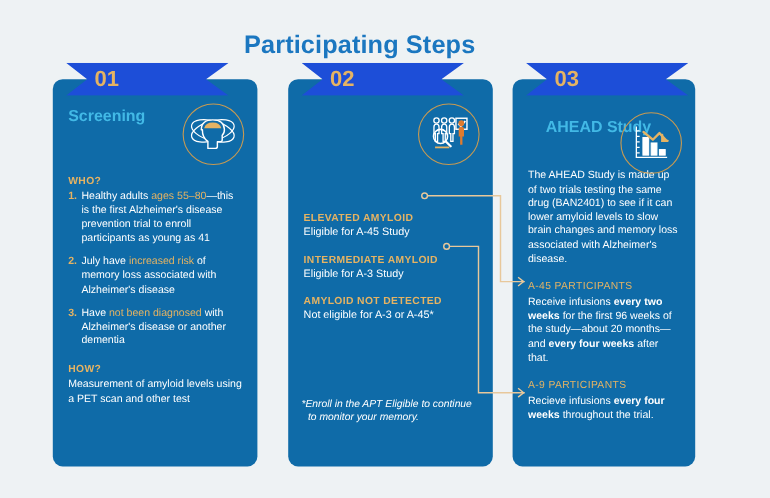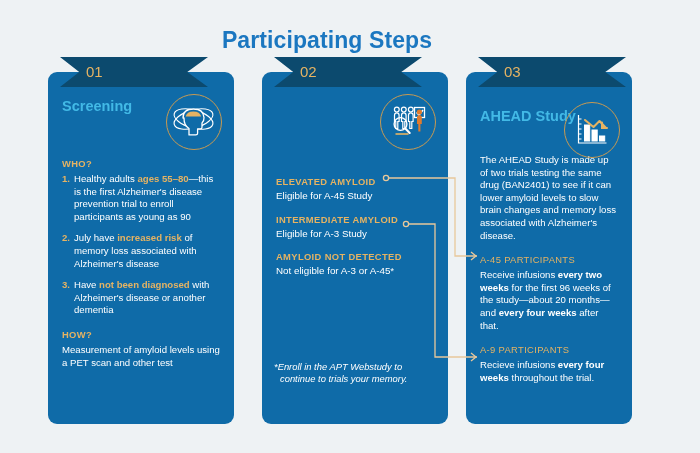--- a/index.html
+++ b/index.html
@@ -35,23 +35,23 @@
   #card1{left:48px;width:186px;}
   #card2{left:262px;width:186px;}
   #card3{left:466px;width:166px;}
 
   
   .ribbon{
     position:absolute;
     top:-15px;
     left:12px;
     width:148px;height:30px;
-    background:#0c4a6e;
+    background:#1d4ed8;
     color:#e5b363;
-    font-size:15px;font-weight:normal;
+    font-size:20px;font-weight:bold;
     line-height:30px;
     padding-left:26px;
     box-sizing:border-box;
     -webkit-clip-path:polygon(0 0,100% 0,86% 50%,100% 100%,0 100%,13% 50%);
     clip-path:polygon(0 0,100% 0,86% 50%,100% 100%,0 100%,13% 50%);
     z-index:4;
   }
 
   
   .card-inner{
@@ -91,21 +91,21 @@
     letter-spacing:.35px;
     margin:0 0 4px 0;
   }
   .body-txt{
     color:#ffffff;
     font-size:9.6px;
     line-height:12.6px;
     margin:0;
   }
   .body-txt b{color:#ffffff;font-weight:bold;}
-  .gold-b{color:#e5b363;font-weight:bold;}
+  .gold-b{color:#e5b363;font-weight:normal;}
   .numlist{margin:0;padding:0;list-style:none;}
   .numlist li{
     position:relative;
     padding-left:12px;
     margin-bottom:9px;
     color:#ffffff;
     font-size:9.6px;
     line-height:12.6px;
   }
   .numlist li .num{
@@ -157,21 +157,21 @@
             <path d="M16 23 q0-9 10.5-9 q10 0 10.5 8.5 q0.2 3.5 -2 5.5 l0 4.2 q0 1.6 -1.8 1.6 l-2.6 0 l0 4.4 q0 1.7 -1.8 1.7 l-6.8 0 l0 -6.4 q-5.2 -3.2 -5 -10.5 z" fill="#0f6ba8" stroke="#ffffff" stroke-width="1.3" stroke-linejoin="round"></path>
             <path d="M18.6 21.6 q1.2 -5.2 7.8 -5.2 q6.6 0 7.8 5.2 z" fill="#e5b363"></path>
           </svg>
         </div>
       </div>
 
       <div class="sect" style="margin-top:4px;">
         <p class="sect-label">WHO?</p>
         <ul class="numlist">
           <li>
-            <span class="num">1.</span><span>Healthy adults </span><span class="gold-b">ages 55–80</span><span>—this is the first Alzheimer's disease prevention trial to enroll participants as young as 90</span>
+            <span class="num">1.</span><span>Healthy adults </span><span class="gold-b">ages 55–80</span><span>—this is the first Alzheimer's disease prevention trial to enroll participants as young as 41</span>
           </li>
           <li>
             <span class="num">2.</span><span>July have </span><span class="gold-b">increased risk</span><span> of memory loss associated with Alzheimer's disease</span>
           </li>
           <li>
             <span class="num">3.</span><span>Have </span><span class="gold-b">not been diagnosed</span><span> with Alzheimer's disease or another dementia</span>
           </li>
         </ul>
       </div>
 
@@ -200,42 +200,42 @@
             <path d="M35.6 17.4 l2.4 2.6 l4 -5" fill="none" stroke="#ffffff" stroke-width="1.6"></path>
             <path d="M36 22.5 q0-2.6 2.4-2.6 q2.4 0 2.4 2.6 l0 6.6 l-1.4 0 l0 7.4 l-2.1 0 l0 -7.4 l-1.3 0 z" fill="#e07b2e"></path>
             <circle cx="38.4" cy="17" r="2.6" fill="#e07b2e"></circle>
             <circle cx="19.5" cy="29" r="6.4" fill="none" stroke="#ffffff" stroke-width="1.4"></circle>
             <path d="M24.3 33.6 l4.4 4.4" stroke="#ffffff" stroke-width="2.1" stroke-linecap="round"></path>
             <rect x="14.5" y="38.2" width="13" height="1.6" fill="#e5b363"></rect>
           </svg>
         </div>
       </div>
 
-      <div style="margin-top:6px;">
+      <div style="margin-top:22px;">
         <div class="res">
           <p class="res-lab">ELEVATED AMYLOID</p>
           <p class="res-val">Eligible for A-45 Study</p>
         </div>
         <div class="res">
           <p class="res-lab">INTERMEDIATE AMYLOID</p>
           <p class="res-val">Eligible for A-3 Study</p>
         </div>
         <div class="res">
           <p class="res-lab">AMYLOID NOT DETECTED</p>
           <p class="res-val">Not eligible for A-3 or A-45*</p>
         </div>
       </div>
-      <div class="foot-note">*Enroll in the APT Webstudy to continue to trials your memory.</div>
+      <div class="foot-note">*Enroll in the APT Eligible to continue to monitor your memory.</div>
     </div>
   </div>
 
   <div class="card" id="card3">
     <div class="ribbon">03</div>
     <div class="card-inner">
-      <div class="head-row" style="height:56px;">
+      <div class="head-row" style="height:56px;text-align:right;">
         <div class="card-heading">AHEAD Study</div>
         <div class="icon-circle">
           <svg width="53" height="53" viewBox="0 0 53 53">
             <g stroke="#ffffff" stroke-width="1.2" fill="none">
               <path d="M13.5 12 l0 28 l28 0"></path>
               <path d="M13.5 16 l3 0 M13.5 21 l3 0 M13.5 26 l3 0 M13.5 31 l3 0 M13.5 36 l3 0"></path>
             </g>
             <g fill="#ffffff" stroke="#ffffff" stroke-width="1">
               <rect x="19.5" y="22" width="5.2" height="16"></rect>
               <rect x="27" y="27" width="5.2" height="11"></rect>

